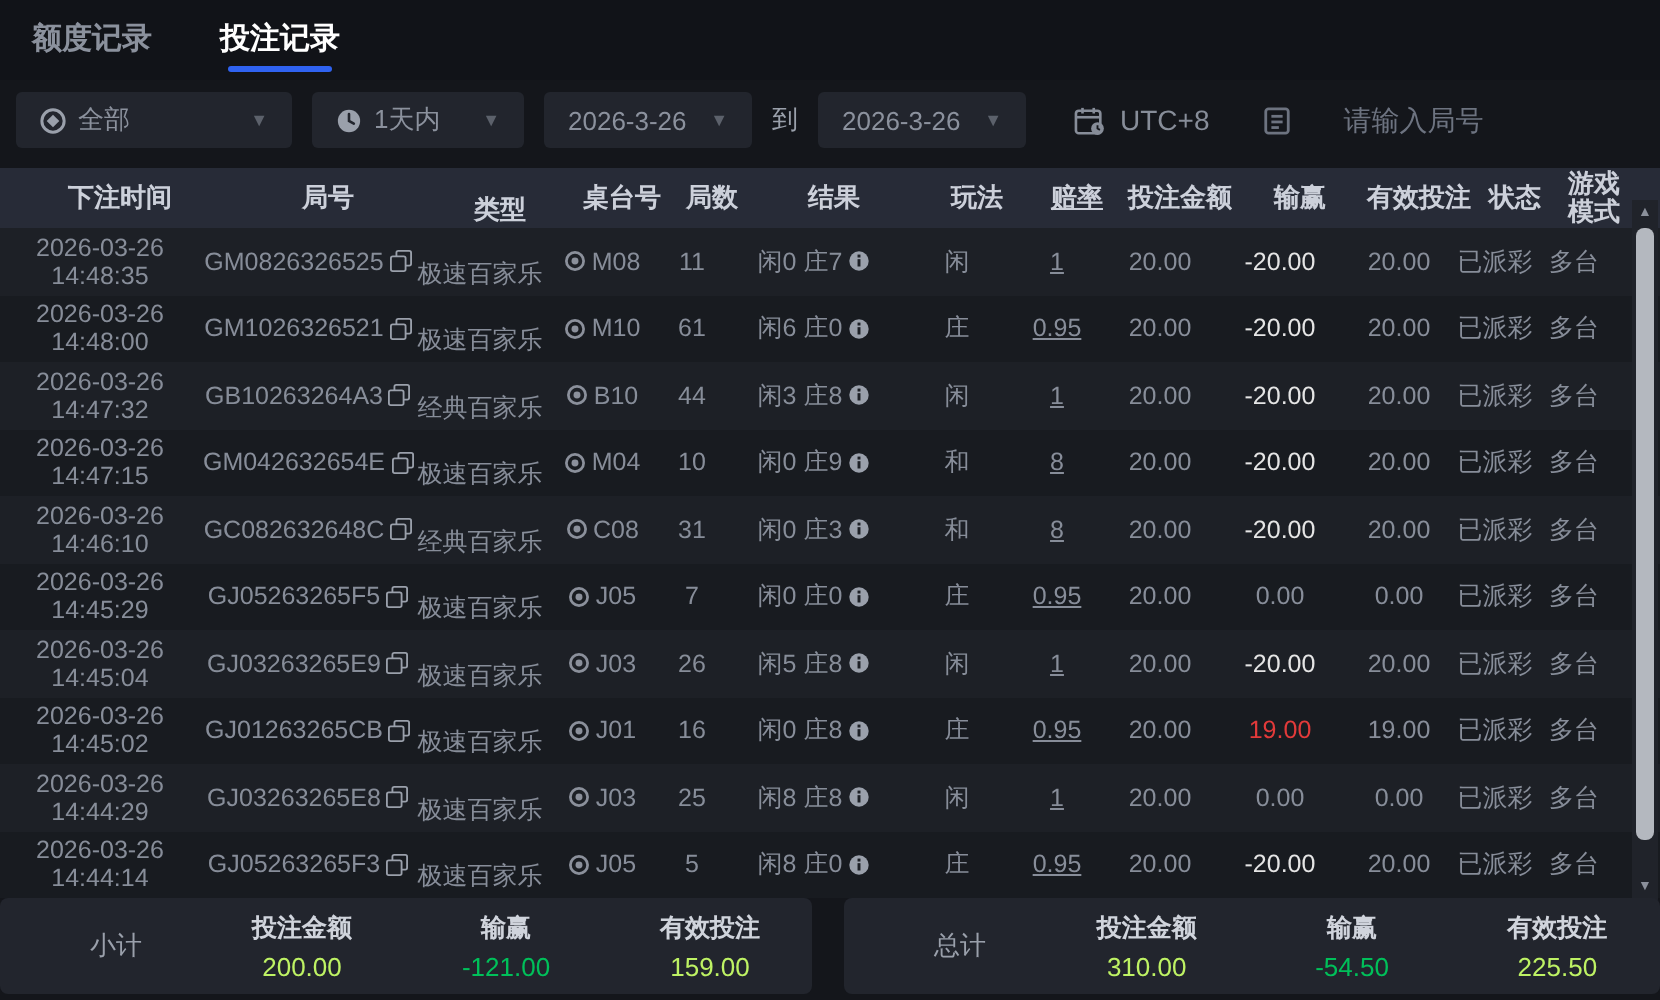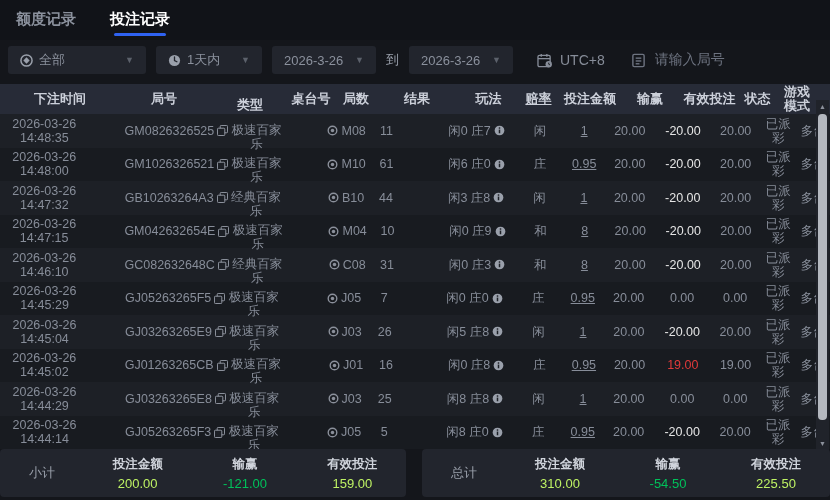--- a/index.html
+++ b/index.html
@@ -18,49 +18,49 @@
   
   .filterbar{height:32px;margin:4px 0 0;display:flex;align-items:center;padding:0 8px;gap:10px;box-sizing:border-box;}
   .chip{background:#22252d;height:28px;border-radius:3px;display:flex;align-items:center;padding:0 12px;gap:6px;font-size:13px;color:#8b919d;box-sizing:border-box;cursor:pointer;}
   .chip .caret{margin-left:auto;font-size:9px;color:#5c616b;}
   .chip.cat{width:138px;}
   .chip.per{width:106px;}
   .chip.date{width:104px;}
   .to-label{font-size:13px;color:#9aa0ab;}
   .tz{display:flex;align-items:center;gap:7px;font-size:14px;color:#878d99;margin-left:14px;}
   .roundbox{display:flex;align-items:center;gap:7px;margin-left:16px;}
-  .roundbox input{background:transparent;border:none;outline:none;width:104px;font-size:14px;color:#bef264;font-family:Liberation Serif, serif;}
+  .roundbox input{background:transparent;border:none;outline:none;width:104px;font-size:14px;color:#bef264;font-family:Liberation Sans, sans-serif;text-align:center;}
   .roundbox input::placeholder{color:#6d7380;}
   .search-btn{margin-left:auto;width:96px;height:30px;background:#2c66e8;border:none;border-radius:3px;color:#fff;font-size:14px;font-weight:bold;font-family:inherit;cursor:pointer;}
   
   .table{margin-top:8px;position:relative;}
   .thead{display:flex;align-items:center;background:#272b37;height:30px;padding-left:10px;font-size:13px;font-weight:bold;color:#ccd0da;box-sizing:border-box;}
   .thead .th{text-align:center;line-height:14px;}
   .tr{display:flex;align-items:center;height:33.5px;padding-left:0;font-size:12.5px;color:#878d99;box-sizing:border-box;background:#1d2026;}
   .tr.alt{background:#181b20;}
   .td{text-align:center;line-height:14px;}
   .c1{width:100px;} .c2{width:108px;} .c3{width:64px;margin-top:12px;} .c4{width:58px;} .c5{width:32px;}
   .c6{width:90px;} .c7{width:53px;} .c8{width:47px;text-decoration:underline;} .c9{width:56px;} .c10{width:64px;}
   .c11{width:55px;} .c12{width:41px;} .c13{width:38px;}
-  .cell-flex{display:flex;align-items:center;justify-content:center;gap:3px;margin-left:36px;}
+  .cell-flex{display:flex;align-items:center;justify-content:center;gap:3px;}
   .loss{color:#e5e5e5;}
   .win{color:#e13a3a;}
   .flat{color:#878d99;}
   .ic{display:inline-flex;align-items:center;cursor:pointer;}
   
   .scrollbar{position:absolute;right:1px;top:16px;width:13px;height:350px;background:#20232a;display:flex;flex-direction:column;align-items:center;}
   .sb-arrow{height:13px;width:13px;font-size:7px;color:#8b909b;display:flex;align-items:center;justify-content:center;cursor:pointer;}
   .sb-thumb{width:9px;height:306px;margin-top:1px;background:#b4b8bf;border-radius:4px;cursor:pointer;}
   .sb-spacer{flex:1;}
   
   .footer{position:absolute;left:0;bottom:3px;width:830px;display:flex;gap:16px;}
   .sumbox{height:48px;background:#22252d;border-radius:4px;display:flex;align-items:center;box-sizing:border-box;}
   .sumbox.left{width:406px;}
   .sumbox.right{width:408px;}
-  .sum-title{width:84px;text-align:center;font-size:13px;color:#9aa0ab;}
+  .sum-title{width:84px;text-align:center;font-size:13px;color:#9aa0ab;padding-left:16px;}
   .sum-group{flex:1;text-align:center;}
   .sum-label{font-size:12.5px;font-weight:bold;color:#d0d4dc;}
   .sum-value{font-size:13px;color:#bef264;margin-top:3px;}
   .sum-value.green{color:#00c05a;}
 </style>
 </head>
 <body>
 
 <div class="tabbar">
   <div class="tab">额度记录</div>

